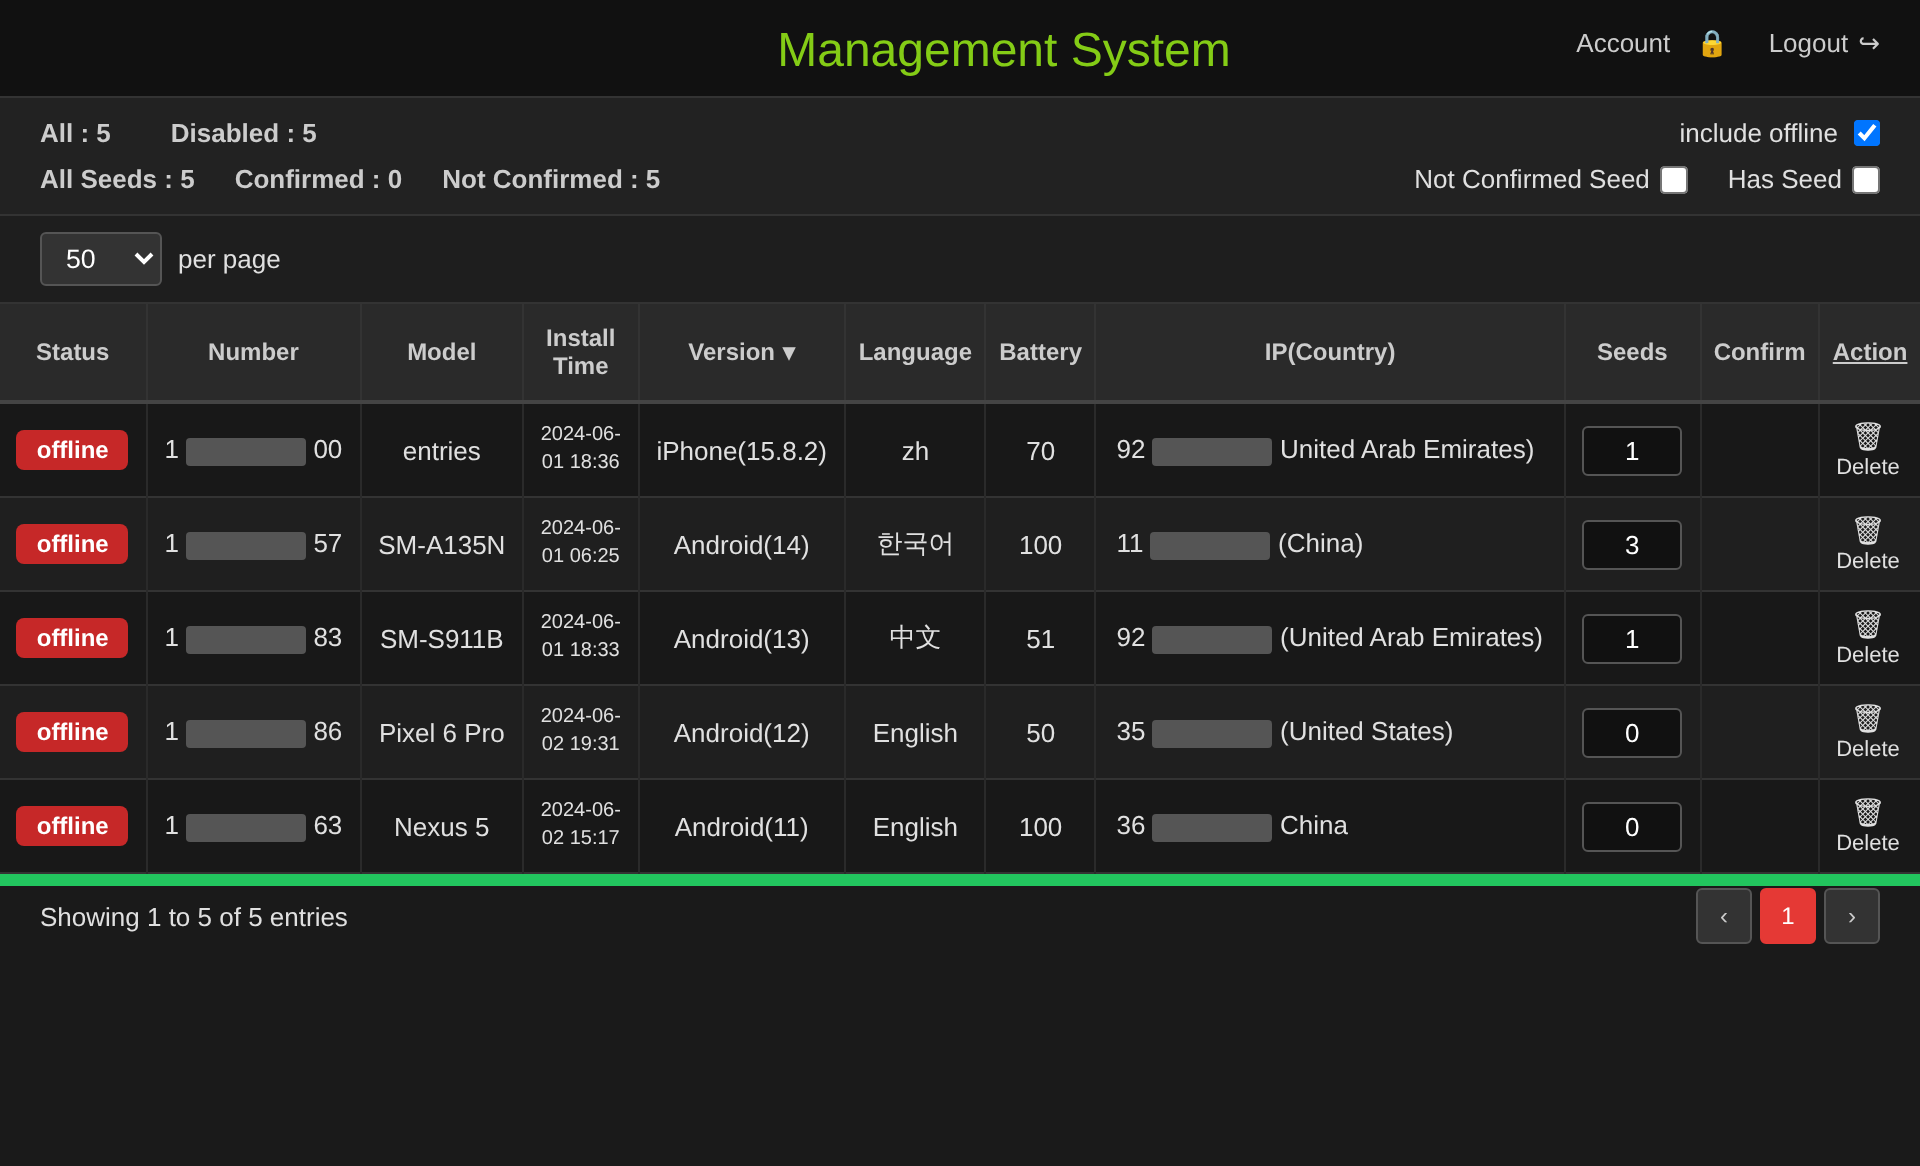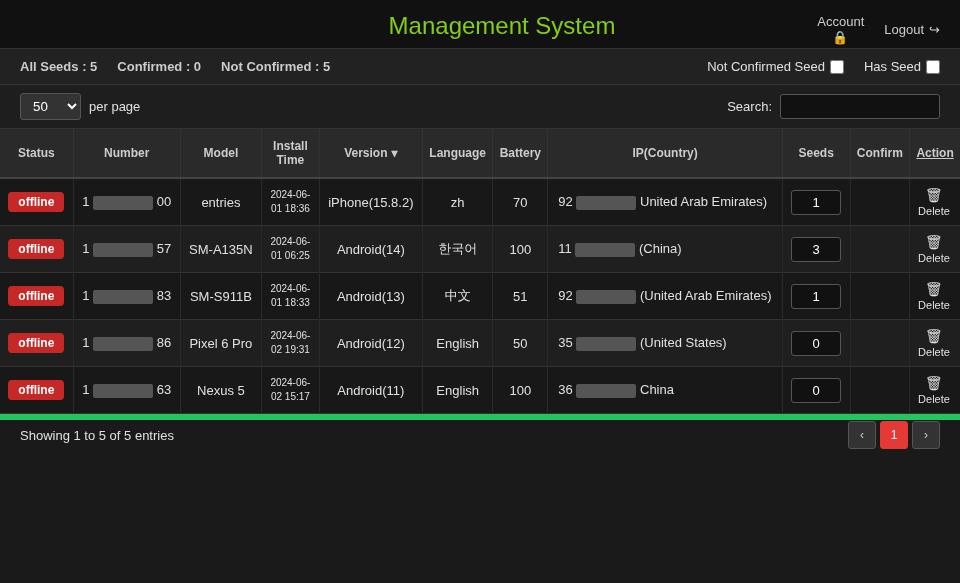--- a/index.html
+++ b/index.html
@@ -27,24 +27,23 @@
     .header-actions {
       position: absolute;
       right: 20px;
       top: 14px;
       display: flex;
       align-items: center;
       gap: 20px;
     }
     .header-account {
       display: flex;
-      gap: 1px;
+      gap: 13px;
       color: #ccc;
       cursor: pointer;
-      flex-direction: column;
     }
     .header-logout {
       display: flex;
       align-items: center;
       gap: 5px;
       color: #ccc;
       cursor: pointer;
     }
     .toolbar {
       background: #222;
@@ -262,20 +261,30 @@
       <span>🔒</span>
     </div>
     <div class="header-logout">
       <span>Logout</span>
       <span>↪</span>
     </div>
   </div>
 </div>
 
 <div class="toolbar">
+  <div class="toolbar-row1">
+    <div class="toolbar-row1-left">
+      <span class="stat-label">All : 5</span>
+      <span class="stat-label">Disabled : 5</span>
+    </div>
+    <div class="toolbar-row1-right">
+      <span>include offline</span>
+      <input type="checkbox" checked="" style="">
+    </div>
+  </div>
   <div class="toolbar-row2">
     <div class="toolbar-row2-left">
       <span class="stat-label">All Seeds : 5</span>
       <span class="stat-label">Confirmed : 0</span>
       <span class="stat-label">Not Confirmed : 5</span>
     </div>
     <div class="toolbar-row2-right">
       <div class="checkbox-container">
         <span>Not Confirmed Seed</span>
         <input type="checkbox" style="">
@@ -289,24 +298,20 @@
 </div>
 
 <div class="per-page-row">
   <div class="per-page-left">
     <select class="per-page-select">
       <option>50</option>
       <option>25</option>
       <option>100</option>
     </select>
     <span>per page</span>
-  </div>
-  <div class="search-row">
-    <span>Search:</span>
-    <input type="text" class="search-input" style="">
   </div>
 </div>
 
 <table>
   <thead>
     <tr>
       <th>Status</th>
       <th>Number</th>
       <th>Model</th>
       <th>Install<br>Time</th>

